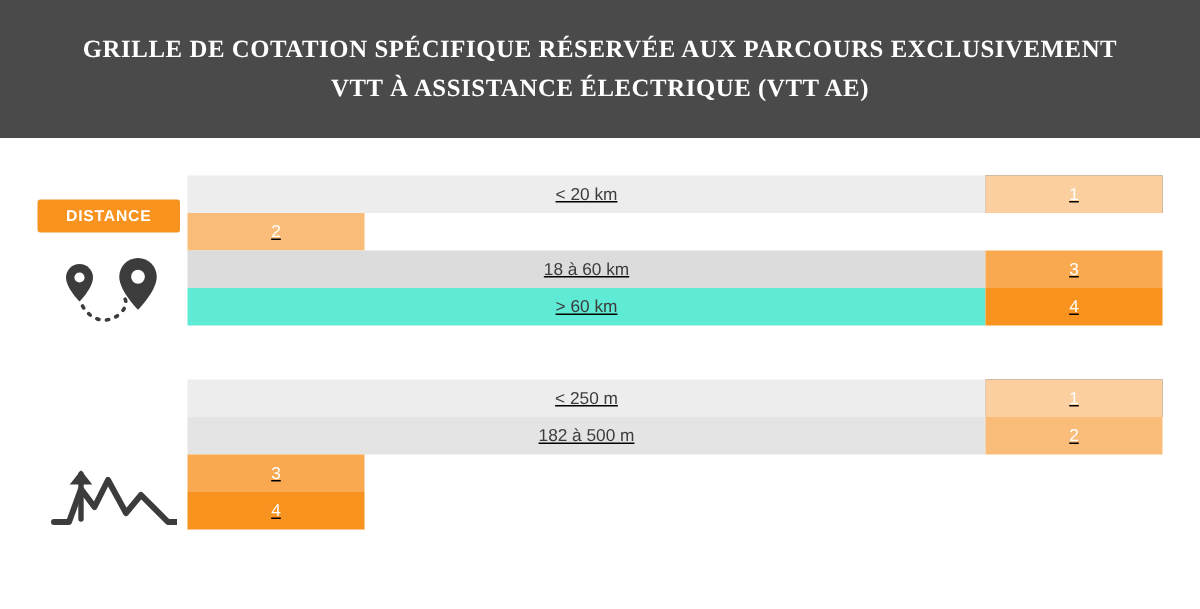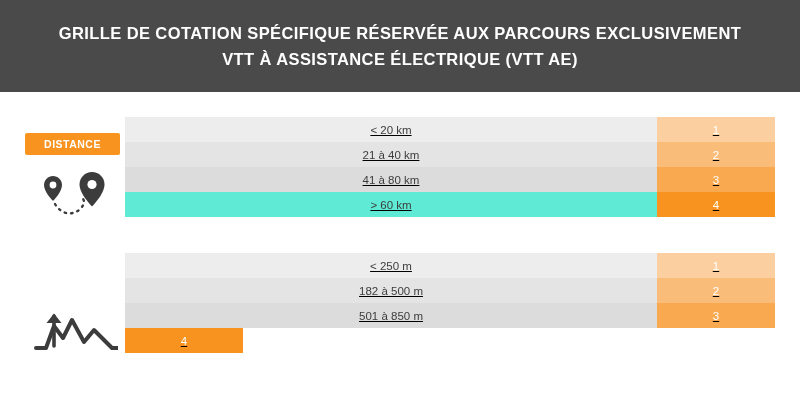--- a/index.html
+++ b/index.html
@@ -22,20 +22,21 @@
   .header {
     width: 800px;
     height: 92px;
     background: #4a4a4a;
     display: flex;
     align-items: center;
     justify-content: center;
     flex-direction: column;
     box-sizing: border-box;
     padding: 0 40px;
+    font-family: Liberation Serif, serif;
   }
   .header-line {
     color: #ffffff;
     font-size: 16.5px;
     font-weight: bold;
     letter-spacing: 0.4px;
     text-align: center;
     line-height: 26px;
   }
   
@@ -169,26 +170,25 @@
       </div>
 
       <div class="rows">
         <div class="row v1">
           <div class="label-zone"></div>
           <div class="value-cell">&lt; 20 km</div>
           <div class="points-cell">1</div>
         </div>
         <div class="row v2">
           <div class="label-zone"></div>
-          <div class="value-cell">21 à 40 km</div>
           <div class="points-cell">2</div>
         </div>
         <div class="row v3">
           <div class="label-zone"></div>
-          <div class="value-cell">41 à 80 km</div>
+          <div class="value-cell">18 à 60 km</div>
           <div class="points-cell">3</div>
         </div>
         <div class="row v4">
           <div class="label-zone"></div>
           <div class="value-cell">&gt; 60 km</div>
           <div class="points-cell">4</div>
         </div>
       </div>
     </div>
   </div>
@@ -214,21 +214,20 @@
           <div class="value-cell">&lt; 250 m</div>
           <div class="points-cell">1</div>
         </div>
         <div class="row v2">
           <div class="label-zone"></div>
           <div class="value-cell">182 à 500 m</div>
           <div class="points-cell">2</div>
         </div>
         <div class="row v3">
           <div class="label-zone"></div>
-          <div class="value-cell">501 à 850 m</div>
           <div class="points-cell">3</div>
         </div>
         <div class="row v4">
           <div class="label-zone"></div>
           <div class="points-cell">4</div>
         </div>
       </div>
     </div>
   </div>
 

